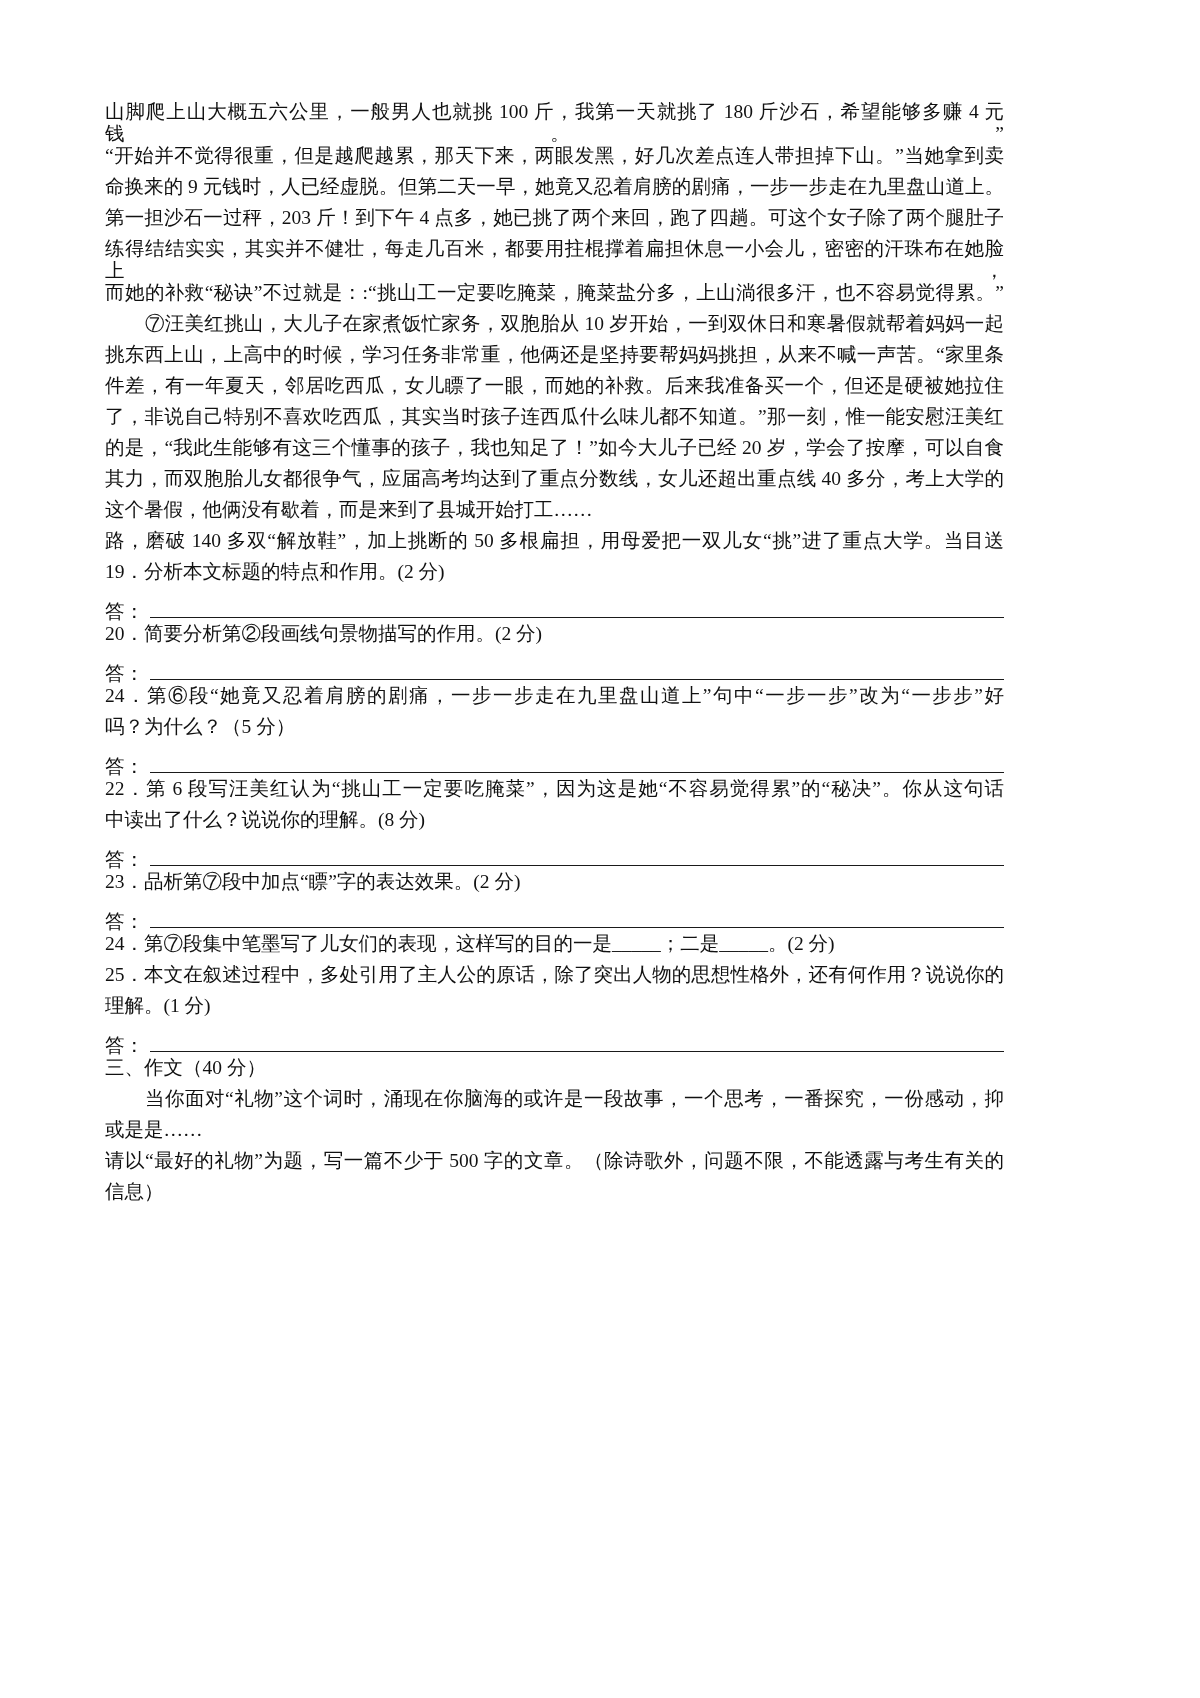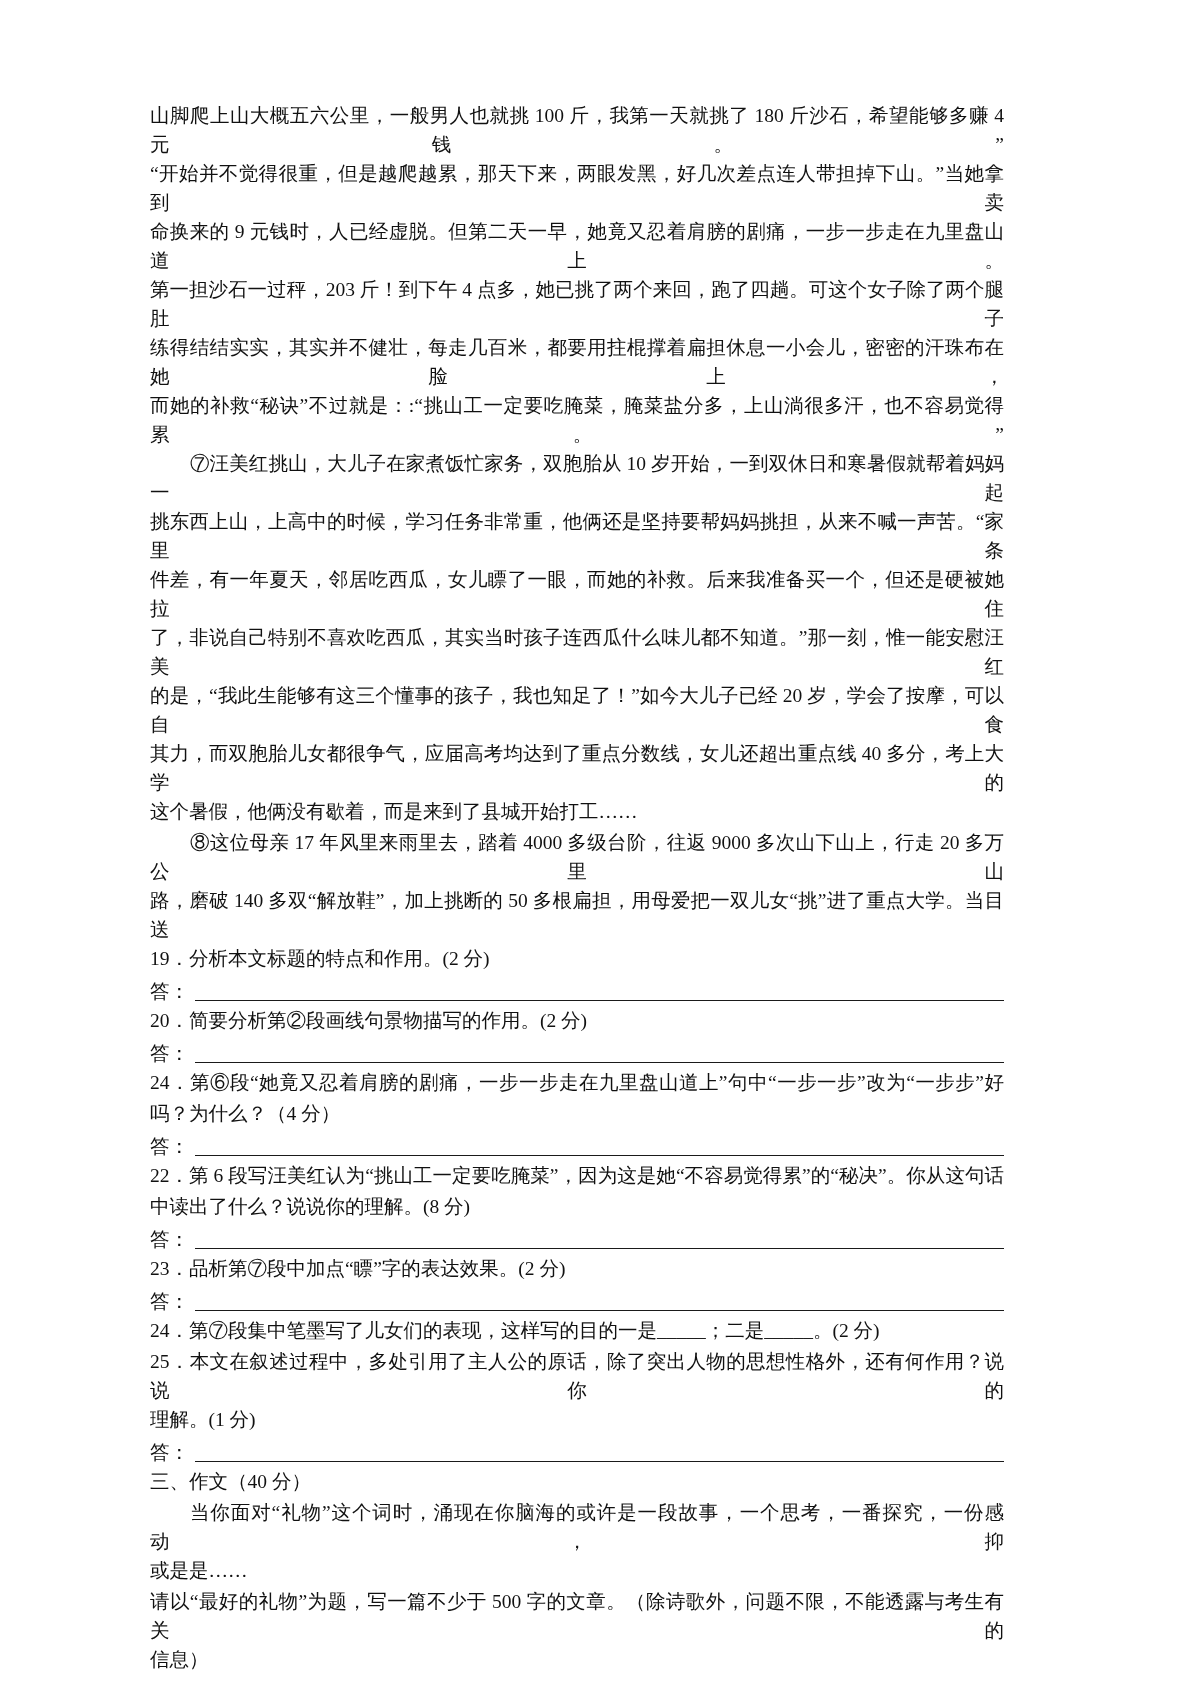--- a/index.html
+++ b/index.html
@@ -14,25 +14,24 @@
   }
   .page {
     width: 1200px;
     height: 1698px;
     background: #ffffff;
     padding: 101px 196px 0 105px;
     overflow: hidden;
   }
   .line {
     font-size: 19.5px;
-    line-height: 29px;
+    line-height: 22px;
     min-height: 31px;
     text-align: left;
     white-space: normal;
-    margin-left: 45px;
   }
   .line.fill {
     text-align: justify;
     text-align-last: justify;
     text-justify: inter-character;
   }
   .line.indent {
     text-indent: 2.05em;
   }
   .line.answer {
@@ -60,34 +59,33 @@
       <div class="line fill"><span class="txt">第一担沙石一过秤，203 斤！到下午 4 点多，她已挑了两个来回，跑了四趟。可这个女子除了两个腿肚子</span></div>
       <div class="line fill"><span class="txt">练得结结实实，其实并不健壮，每走几百米，都要用拄棍撑着扁担休息一小会儿，密密的汗珠布在她脸上，</span></div>
       <div class="line fill"><span class="txt">而她的补救“秘诀”不过就是：:“挑山工一定要吃腌菜，腌菜盐分多，上山淌很多汗，也不容易觉得累。”</span></div>
       <div class="line fill indent"><span class="txt">⑦汪美红挑山，大儿子在家煮饭忙家务，双胞胎从 10 岁开始，一到双休日和寒暑假就帮着妈妈一起</span></div>
       <div class="line fill"><span class="txt">挑东西上山，上高中的时候，学习任务非常重，他俩还是坚持要帮妈妈挑担，从来不喊一声苦。“家里条</span></div>
       <div class="line fill"><span class="txt">件差，有一年夏天，邻居吃西瓜，女儿瞟了一眼，而她的补救。后来我准备买一个，但还是硬被她拉住</span></div>
       <div class="line fill"><span class="txt">了，非说自己特别不喜欢吃西瓜，其实当时孩子连西瓜什么味儿都不知道。”那一刻，惟一能安慰汪美红</span></div>
       <div class="line fill"><span class="txt">的是，“我此生能够有这三个懂事的孩子，我也知足了！”如今大儿子已经 20 岁，学会了按摩，可以自食</span></div>
       <div class="line fill"><span class="txt">其力，而双胞胎儿女都很争气，应届高考均达到了重点分数线，女儿还超出重点线 40 多分，考上大学的</span></div>
       <div class="line"><span class="txt">这个暑假，他俩没有歇着，而是来到了县城开始打工……</span></div>
-      <div class="line fill indent"><span class="txt">⑧这位母亲 17 年风里来雨里去，踏着 4000 多级台阶，往返 9000 多次山下山上，行走 20 多万公里山</span></div>
       <div class="line fill"><span class="txt">路，磨破 140 多双“解放鞋”，加上挑断的 50 多根扁担，用母爱把一双儿女“挑”进了重点大学。当目送</span></div>
       <div class="line"><span class="txt">19．分析本文标题的特点和作用。(2 分)</span></div>
       <div class="line answer">
     <span class="ans-label">答：</span>
     <span class="ans-blank"></span>
   </div>
       <div class="line"><span class="txt">20．简要分析第②段画线句景物描写的作用。(2 分)</span></div>
       <div class="line answer">
     <span class="ans-label">答：</span>
     <span class="ans-blank"></span>
   </div>
       <div class="line fill"><span class="txt">24．第⑥段“她竟又忍着肩膀的剧痛，一步一步走在九里盘山道上”句中“一步一步”改为“一步步”好</span></div>
-      <div class="line"><span class="txt">吗？为什么？（4 分）</span></div>
+      <div class="line"><span class="txt">吗？为什么？（5 分）</span></div>
       <div class="line answer">
     <span class="ans-label">答：</span>
     <span class="ans-blank"></span>
   </div>
       <div class="line fill"><span class="txt">22．第 6 段写汪美红认为“挑山工一定要吃腌菜”，因为这是她“不容易觉得累”的“秘决”。你从这句话</span></div>
       <div class="line"><span class="txt">中读出了什么？说说你的理解。(8 分)</span></div>
       <div class="line answer">
     <span class="ans-label">答：</span>
     <span class="ans-blank"></span>
   </div>

